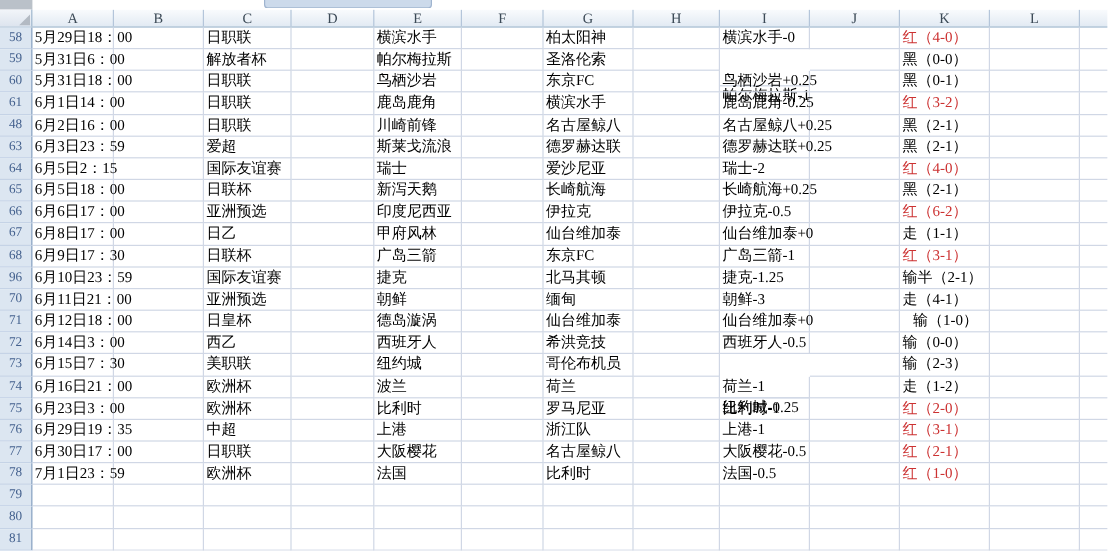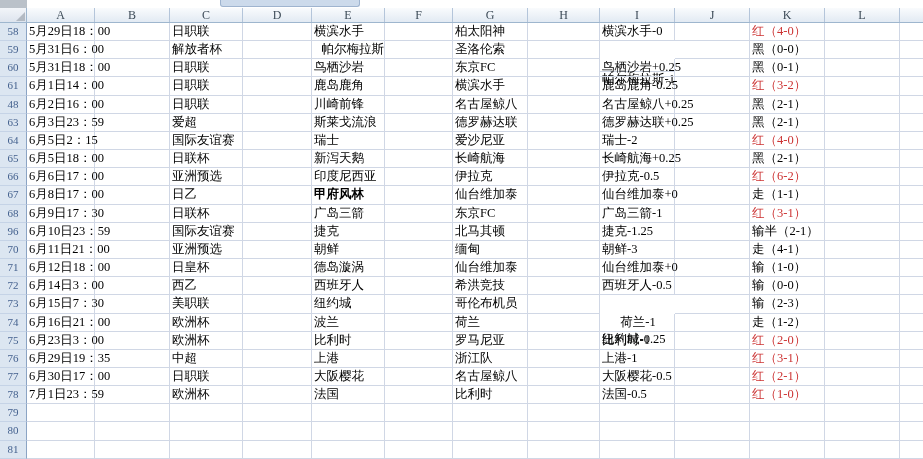--- a/index.html
+++ b/index.html
@@ -68,21 +68,21 @@
         <div class="cell red" style="width: 75px;">红（4-0）</div>
         <div class="cell" style="width: 75px;"></div>
         <div class="cell" style="width: 75px;"></div>
       </div>
       <div class="row">
         <div class="rh">59</div>
         <div class="cell" style="width: 68px;">5月31日6：00</div>
         <div class="cell" style="width: 75px;"></div>
         <div class="cell" style="width: 73px;">解放者杯</div>
         <div class="cell" style="width: 69px;"></div>
-        <div class="cell" style="width: 73px; text-align: right;">帕尔梅拉斯</div>
+        <div class="cell" style="width: 73px;">帕尔梅拉斯</div>
         <div class="cell" style="width: 68px;"></div>
         <div class="cell" style="width: 75px;">圣洛伦索</div>
         <div class="cell" style="width: 72px;"></div>
         <div class="cell" style="width: 75px; margin-top: 30px;">帕尔梅拉斯-1</div>
         <div class="cell" style="width: 75px;"></div>
         <div class="cell" style="width: 75px;">黑（0-0）</div>
         <div class="cell" style="width: 75px;"></div>
         <div class="cell" style="width: 75px;"></div>
       </div>
       <div class="row">
@@ -196,21 +196,21 @@
         <div class="cell red" style="width: 75px;">红（6-2）</div>
         <div class="cell" style="width: 75px;"></div>
         <div class="cell" style="width: 75px;"></div>
       </div>
       <div class="row">
         <div class="rh">67</div>
         <div class="cell" style="width: 68px;">6月8日17：00</div>
         <div class="cell" style="width: 75px;"></div>
         <div class="cell" style="width: 73px;">日乙</div>
         <div class="cell" style="width: 69px;"></div>
-        <div class="cell" style="width: 73px; font-weight: bold;">甲府风林</div>
+        <div class="cell" style="width: 73px;">甲府风林</div>
         <div class="cell" style="width: 68px;"></div>
         <div class="cell" style="width: 75px;">仙台维加泰</div>
         <div class="cell" style="width: 72px;"></div>
         <div class="cell" style="width: 75px;">仙台维加泰+0</div>
         <div class="cell" style="width: 75px;"></div>
         <div class="cell" style="width: 75px;">走（1-1）</div>
         <div class="cell" style="width: 75px;"></div>
         <div class="cell" style="width: 75px;"></div>
       </div>
       <div class="row">
@@ -266,21 +266,21 @@
         <div class="cell" style="width: 68px;">6月12日18：00</div>
         <div class="cell" style="width: 75px;"></div>
         <div class="cell" style="width: 73px;">日皇杯</div>
         <div class="cell" style="width: 69px;"></div>
         <div class="cell" style="width: 73px;">德岛漩涡</div>
         <div class="cell" style="width: 68px;"></div>
         <div class="cell" style="width: 75px;">仙台维加泰</div>
         <div class="cell" style="width: 72px;"></div>
         <div class="cell" style="width: 75px;">仙台维加泰+0</div>
         <div class="cell" style="width: 75px;"></div>
-        <div class="cell" style="width: 75px;">输（1-0）</div>
+        <div class="cell" style="width: 75px; text-align: center;">输（1-0）</div>
         <div class="cell" style="width: 75px;"></div>
         <div class="cell" style="width: 75px;"></div>
       </div>
       <div class="row">
         <div class="rh">72</div>
         <div class="cell" style="width: 68px;">6月14日3：00</div>
         <div class="cell" style="width: 75px;"></div>
         <div class="cell" style="width: 73px;">西乙</div>
         <div class="cell" style="width: 69px;"></div>
         <div class="cell" style="width: 73px;">西班牙人</div>
@@ -312,21 +312,21 @@
       <div class="row">
         <div class="rh">74</div>
         <div class="cell" style="width: 68px;">6月16日21：00</div>
         <div class="cell" style="width: 75px;"></div>
         <div class="cell" style="width: 73px;">欧洲杯</div>
         <div class="cell" style="width: 69px;"></div>
         <div class="cell" style="width: 73px;">波兰</div>
         <div class="cell" style="width: 68px;"></div>
         <div class="cell" style="width: 75px;">荷兰</div>
         <div class="cell" style="width: 72px;"></div>
-        <div class="cell" style="width: 75px; text-align: center;">荷兰-1</div>
+        <div class="cell" style="width: 75px;">荷兰-1</div>
         <div class="cell" style="width: 75px;"></div>
         <div class="cell" style="width: 75px;">走（1-2）</div>
         <div class="cell" style="width: 75px;"></div>
         <div class="cell" style="width: 75px;"></div>
       </div>
       <div class="row">
         <div class="rh">75</div>
         <div class="cell" style="width: 68px;">6月23日3：00</div>
         <div class="cell" style="width: 75px;"></div>
         <div class="cell" style="width: 73px;">欧洲杯</div>

